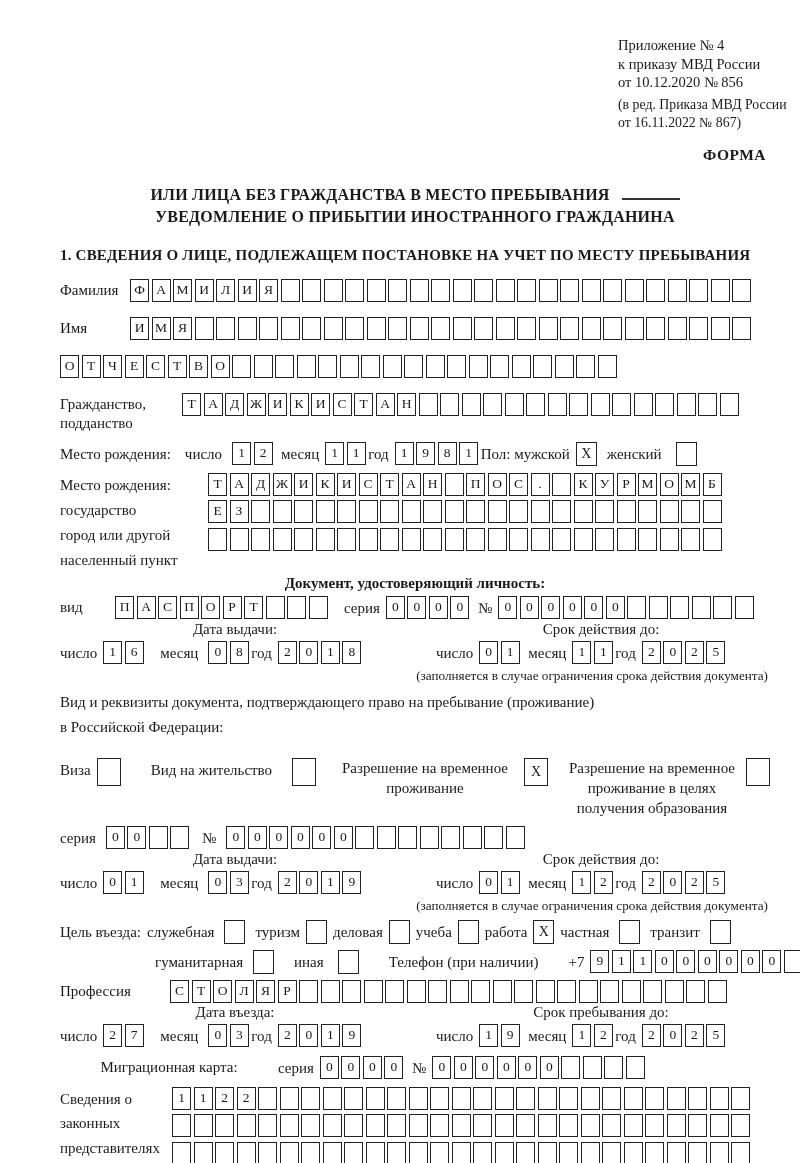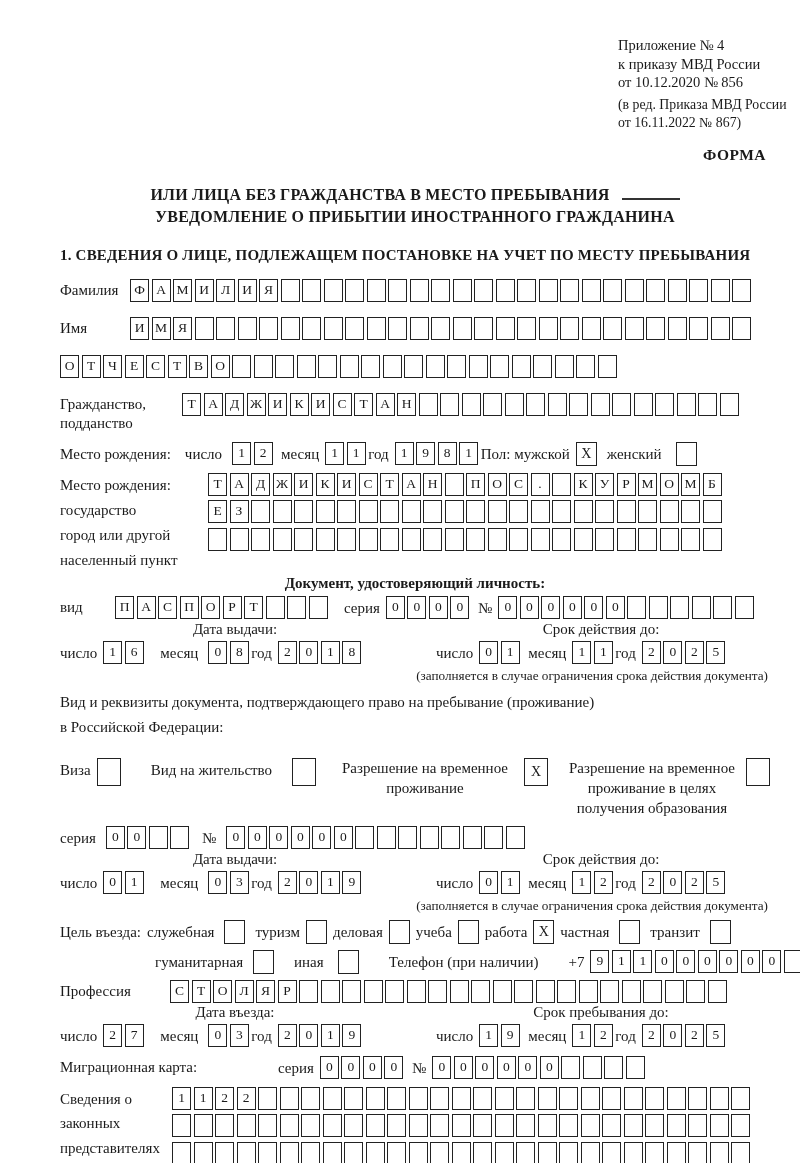--- a/index.html
+++ b/index.html
@@ -671,21 +671,21 @@
             <span class="cell">2</span>
             <span class="cell">0</span>
             <span class="cell">2</span>
             <span class="cell">5</span>
           </div>
       </div>
     </div>
   </div>
 
   <div class="frow" style="margin-top:8px;">
-    <div class="lbl" style="width:218px;">Миграционная карта:</div>
+    <div class="lbl" style="width:218px;text-align:center;">Миграционная карта:</div>
     <div class="inlbl">серия</div>
       <div class="gap6"></div>
     <div class="cells">
         <span class="cell">0</span>
         <span class="cell">0</span>
         <span class="cell">0</span>
         <span class="cell">0</span>
       </div>
       <div class="gap6"></div>
     <div class="inlbl">№</div>

